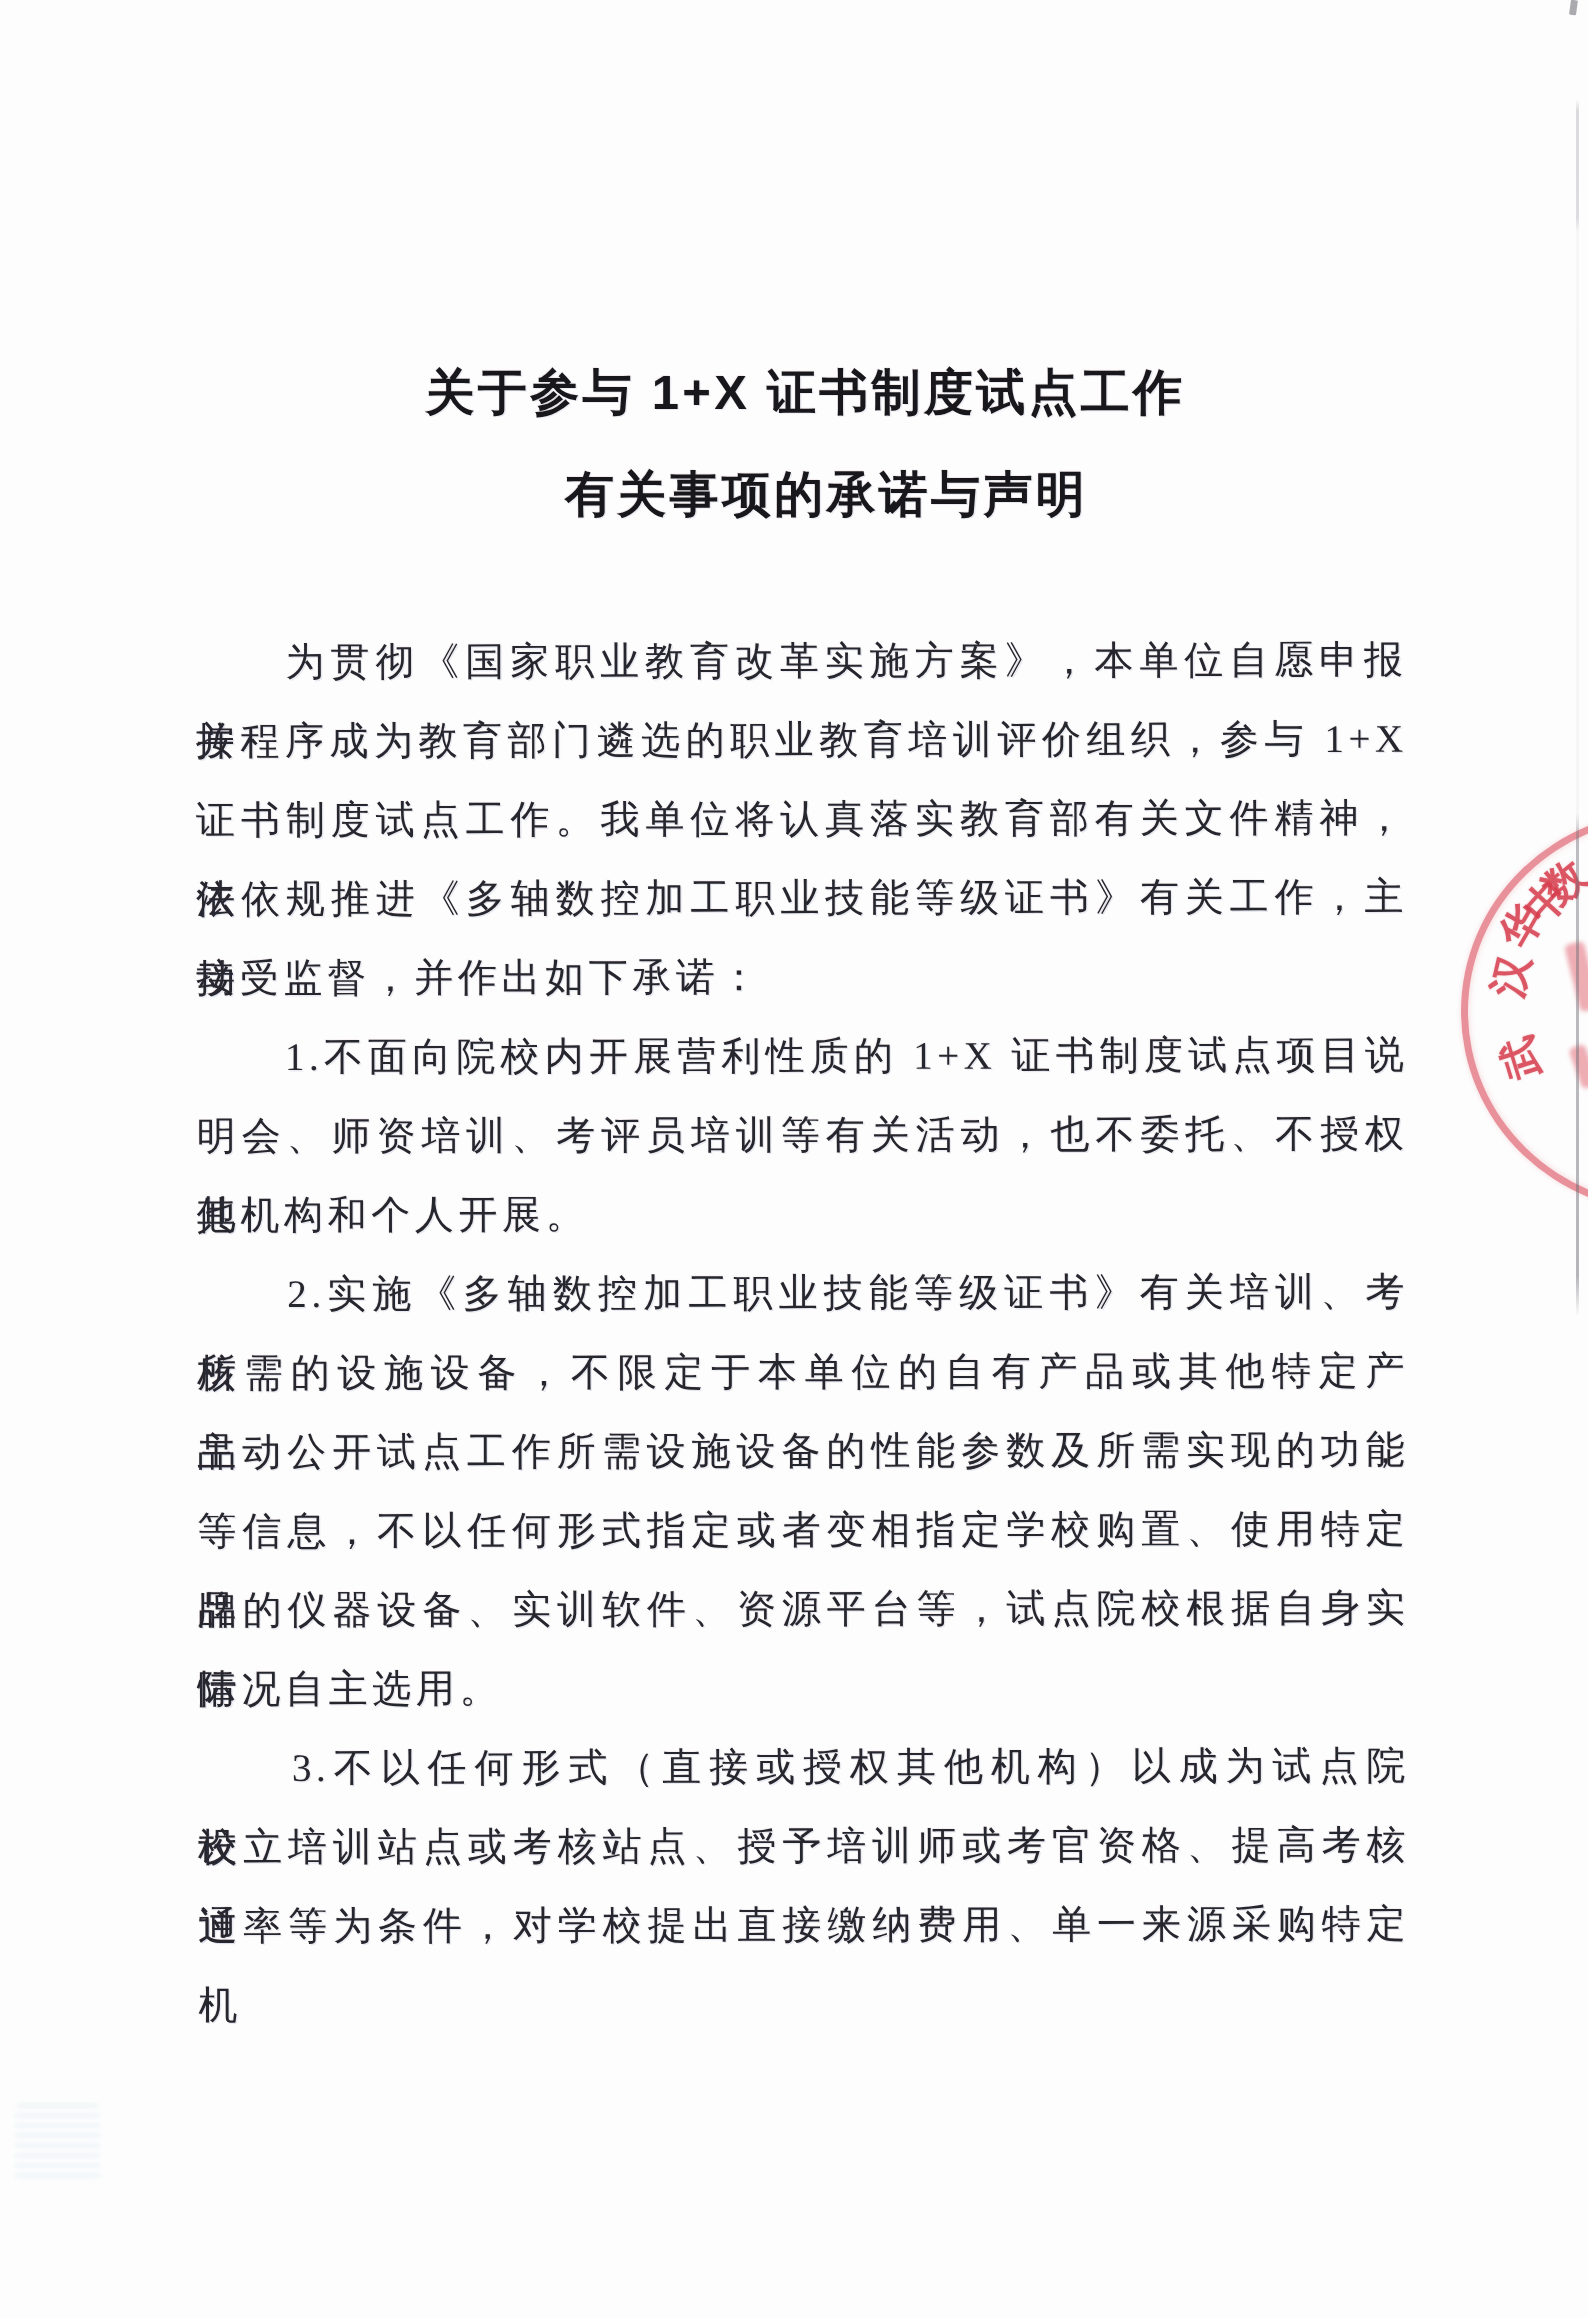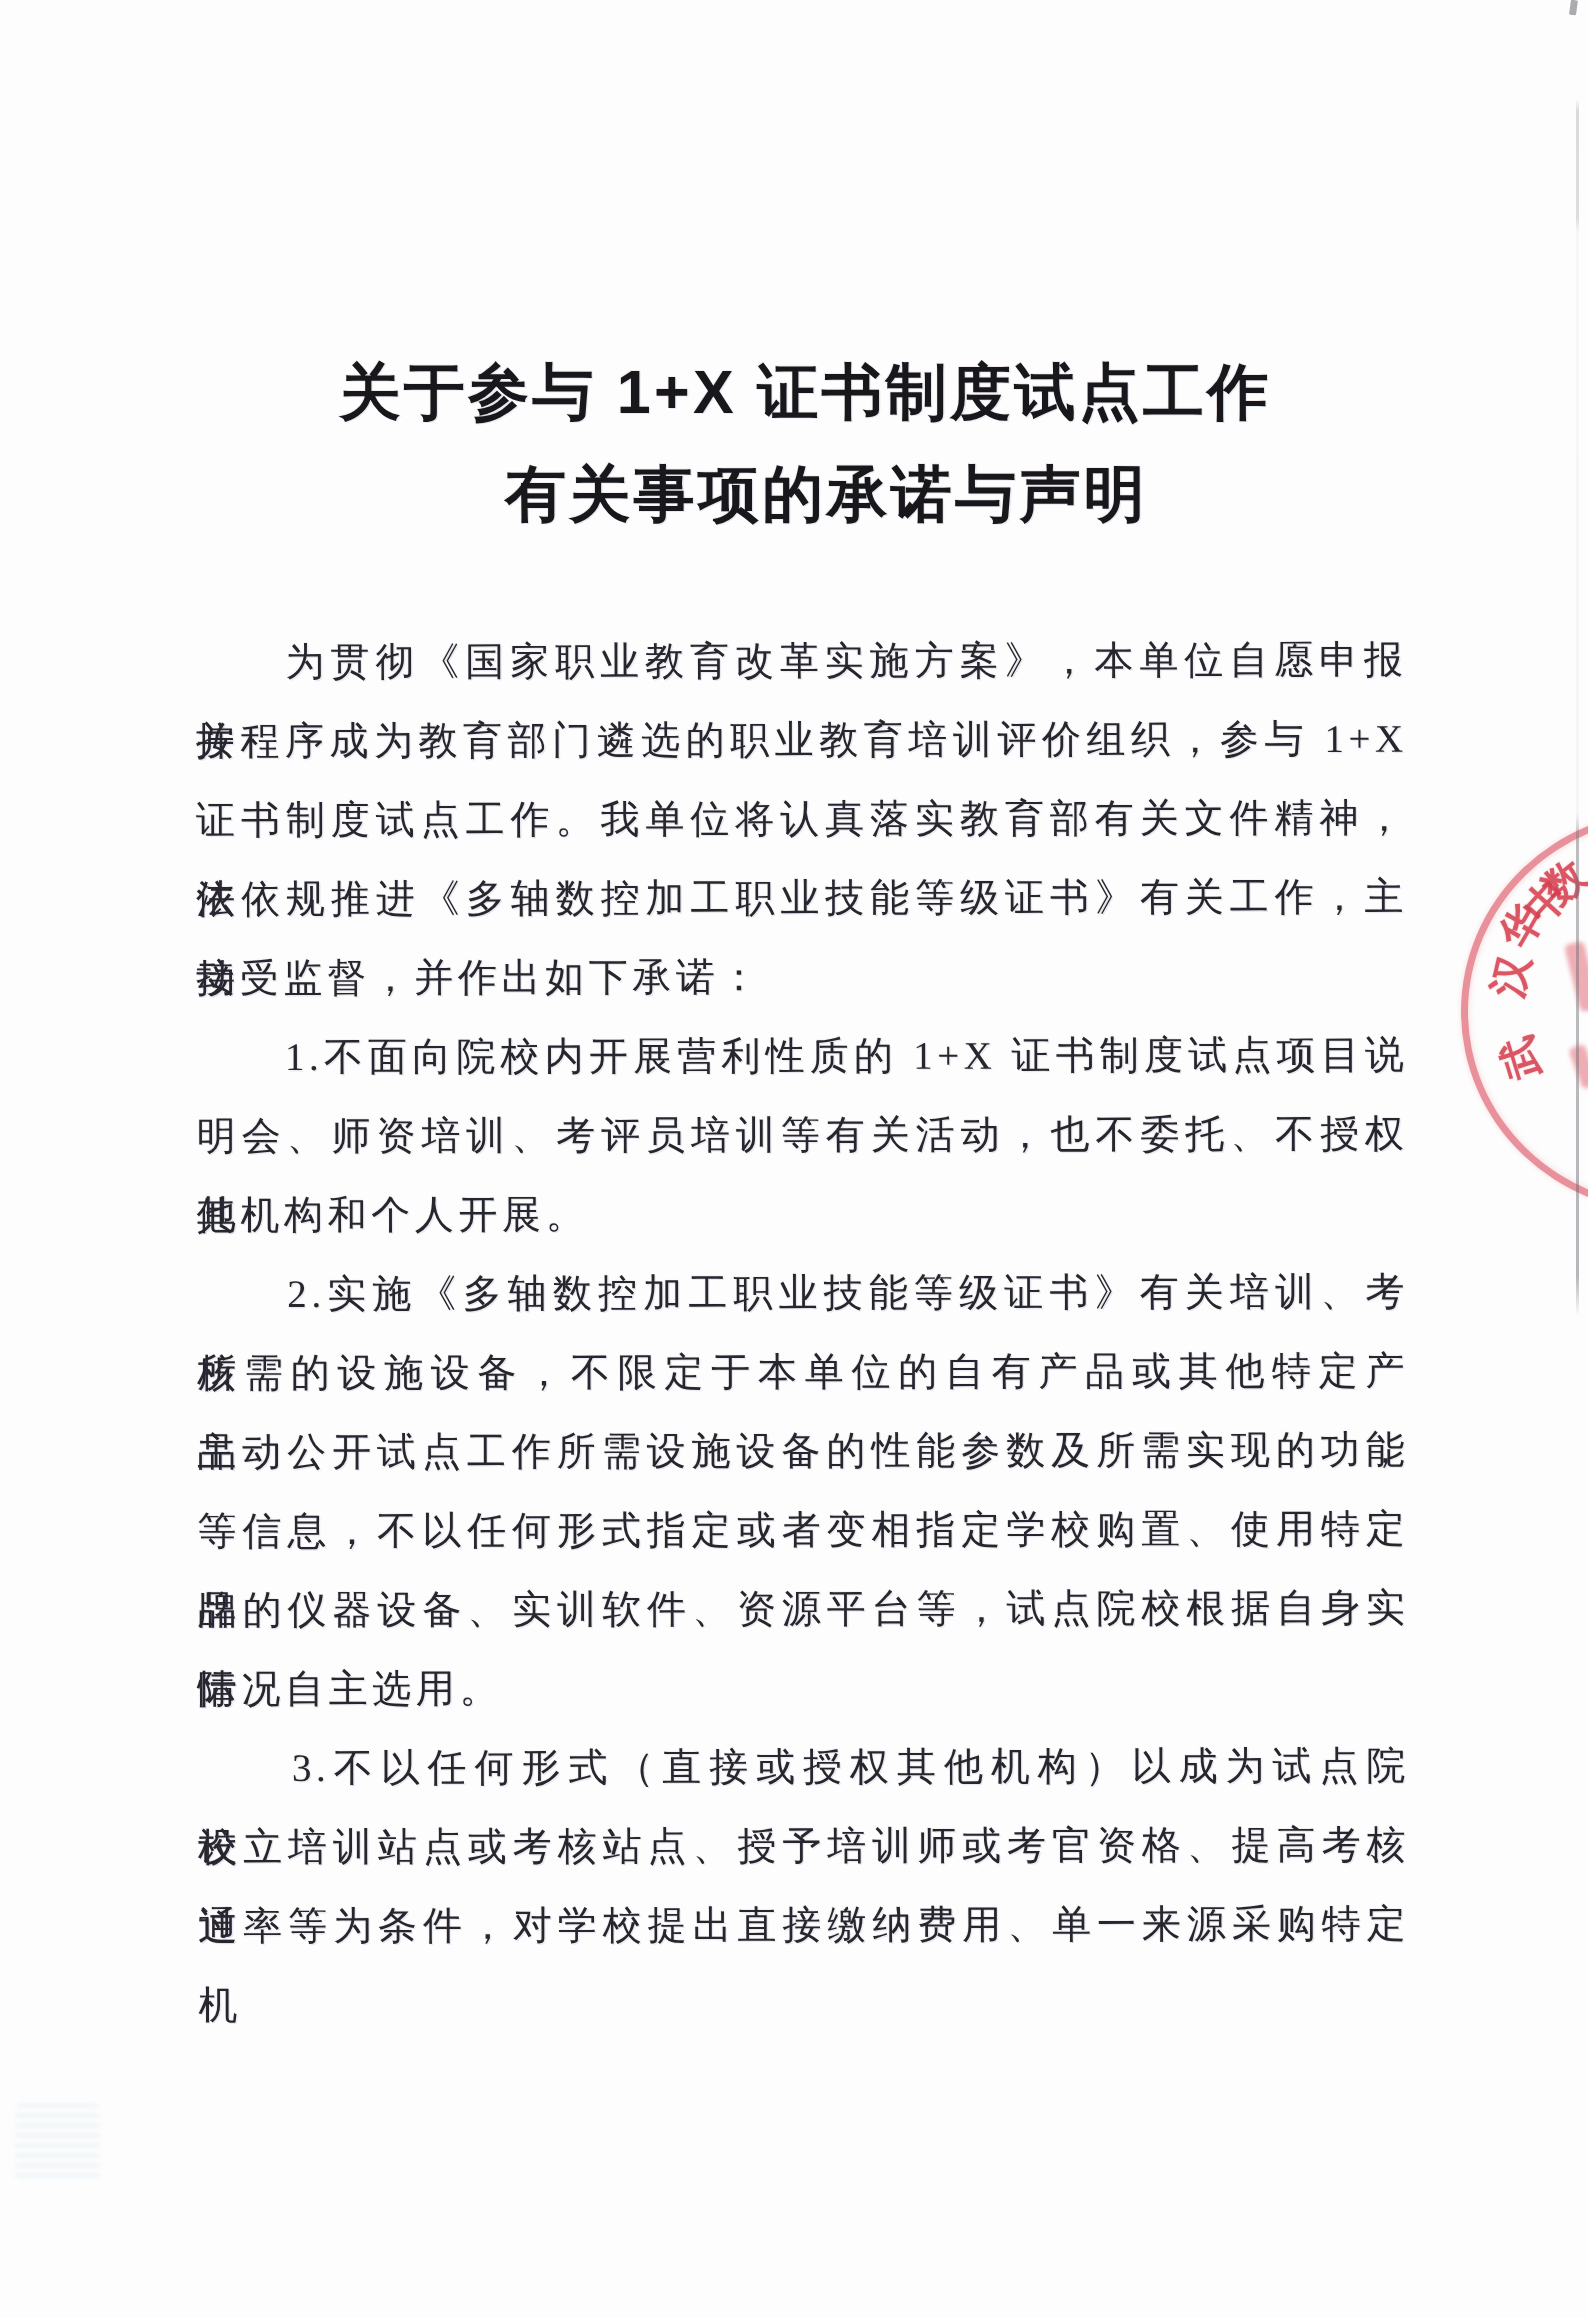--- a/index.html
+++ b/index.html
@@ -13,21 +13,21 @@
     font-family:"Liberation Serif","DejaVu Serif",serif;
   }
 
   
   .title-block {
     position:absolute; left:0; top:356px; width:100%;
     text-align:center;
     font-family:"Liberation Sans","DejaVu Sans",sans-serif;
     font-weight:700;
     color:#17171c;
-    font-size:61px;
+    font-size:49px;
     letter-spacing:3.3px;
     text-shadow:1.3px 1.3px 0 rgba(90,100,160,.12), -0.7px -0.7px 0 rgba(170,80,90,.10);
     padding-left:22px;
   }
   .title-line1 { line-height:73px; }
   .title-line2 { line-height:73px; margin-top:29px;margin-left:42px; }
 
   
   .body-text {
     position:absolute; left:197px; top:621px; width:1212px;

